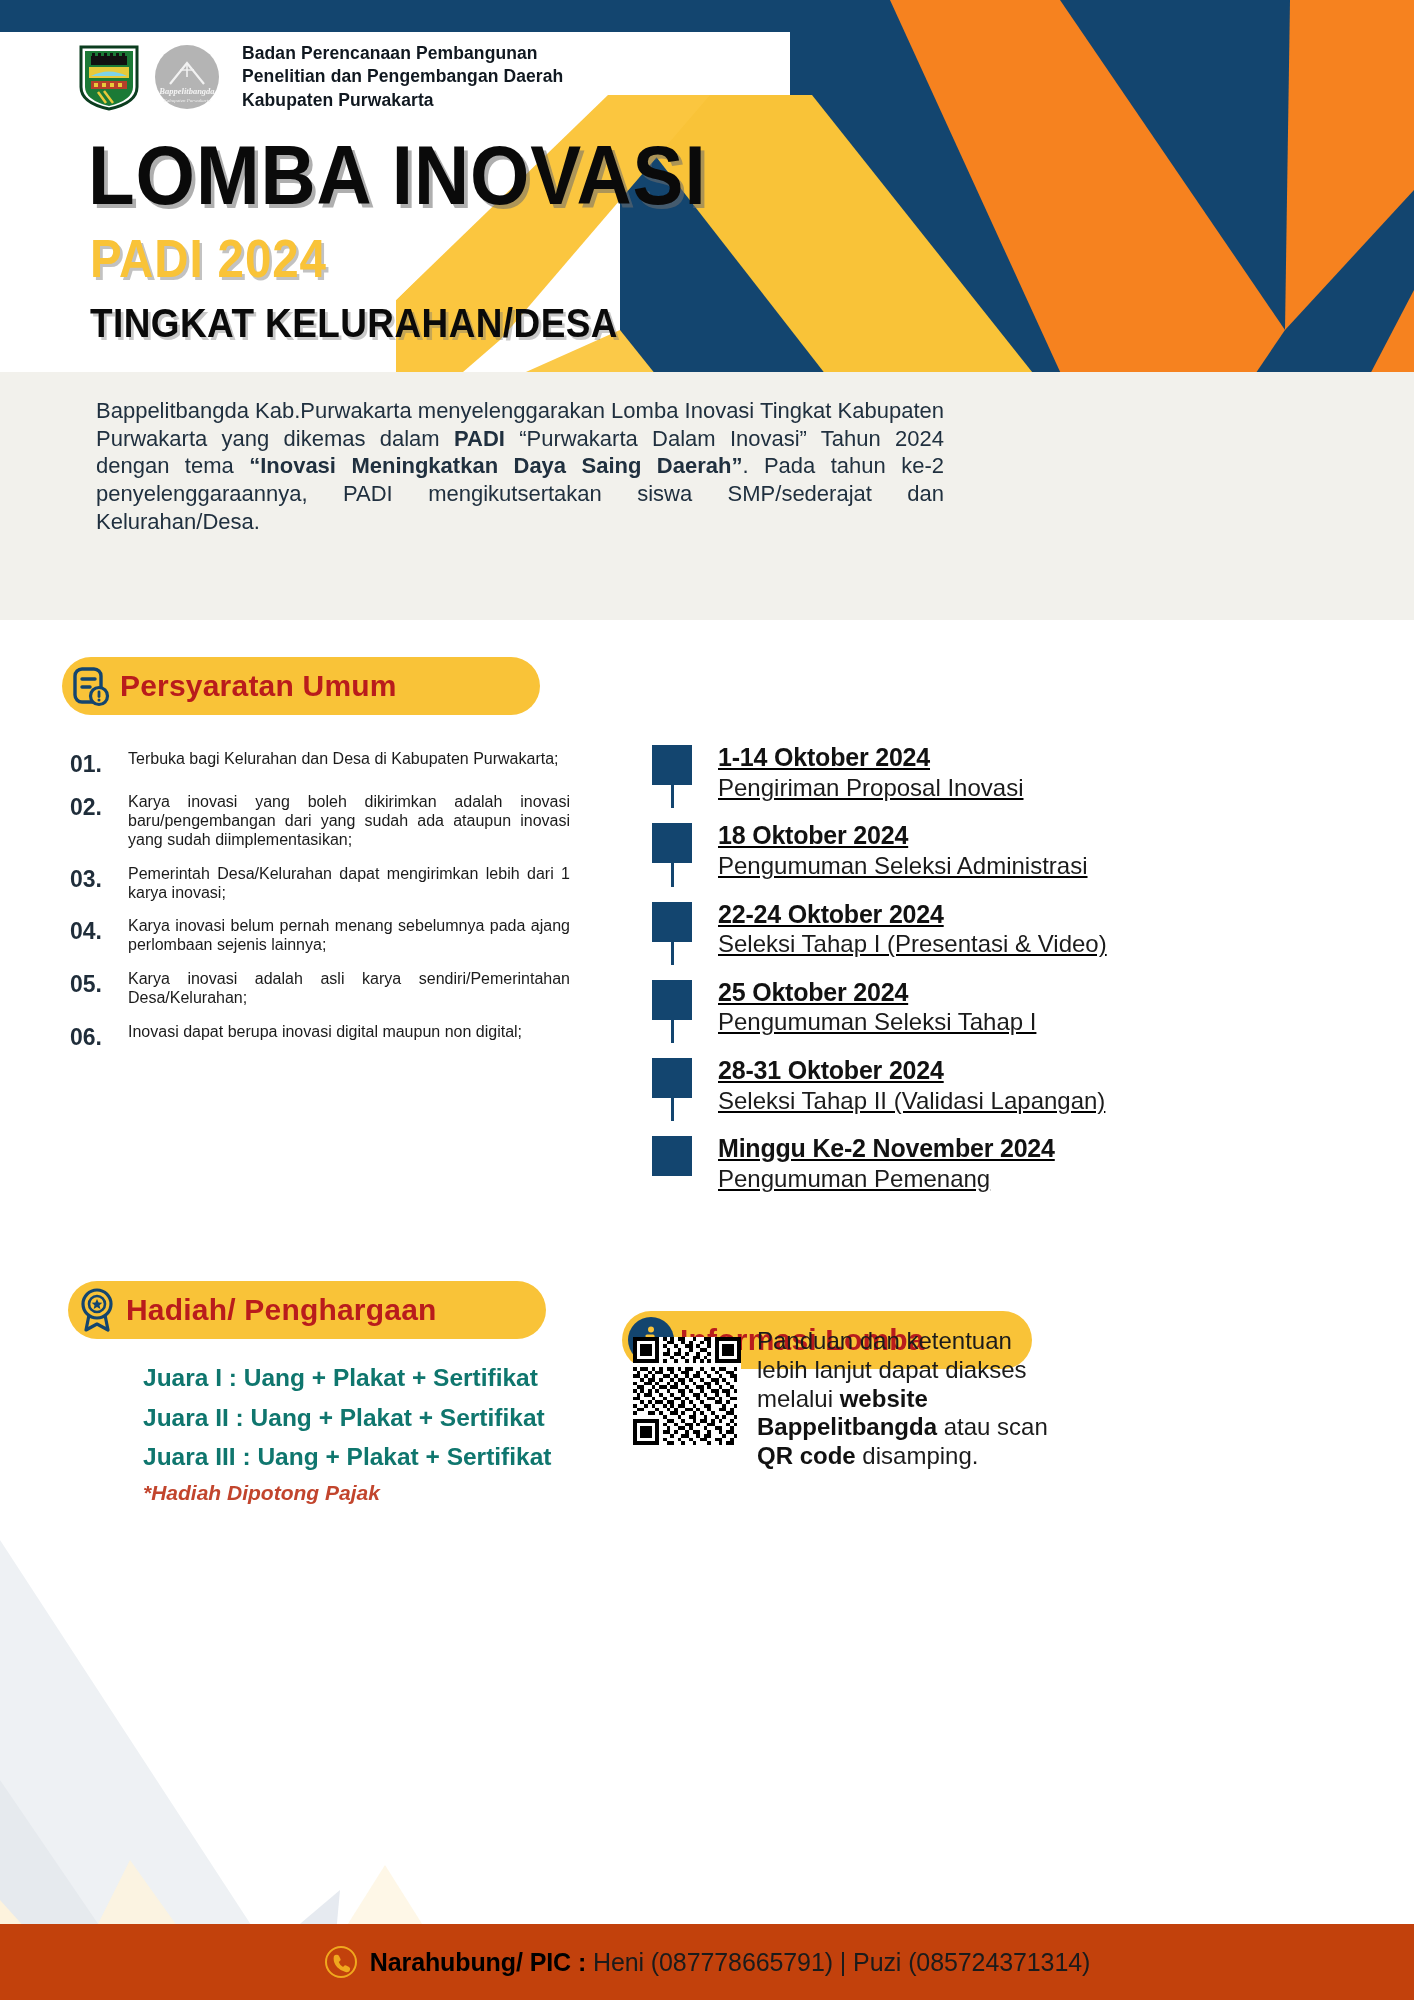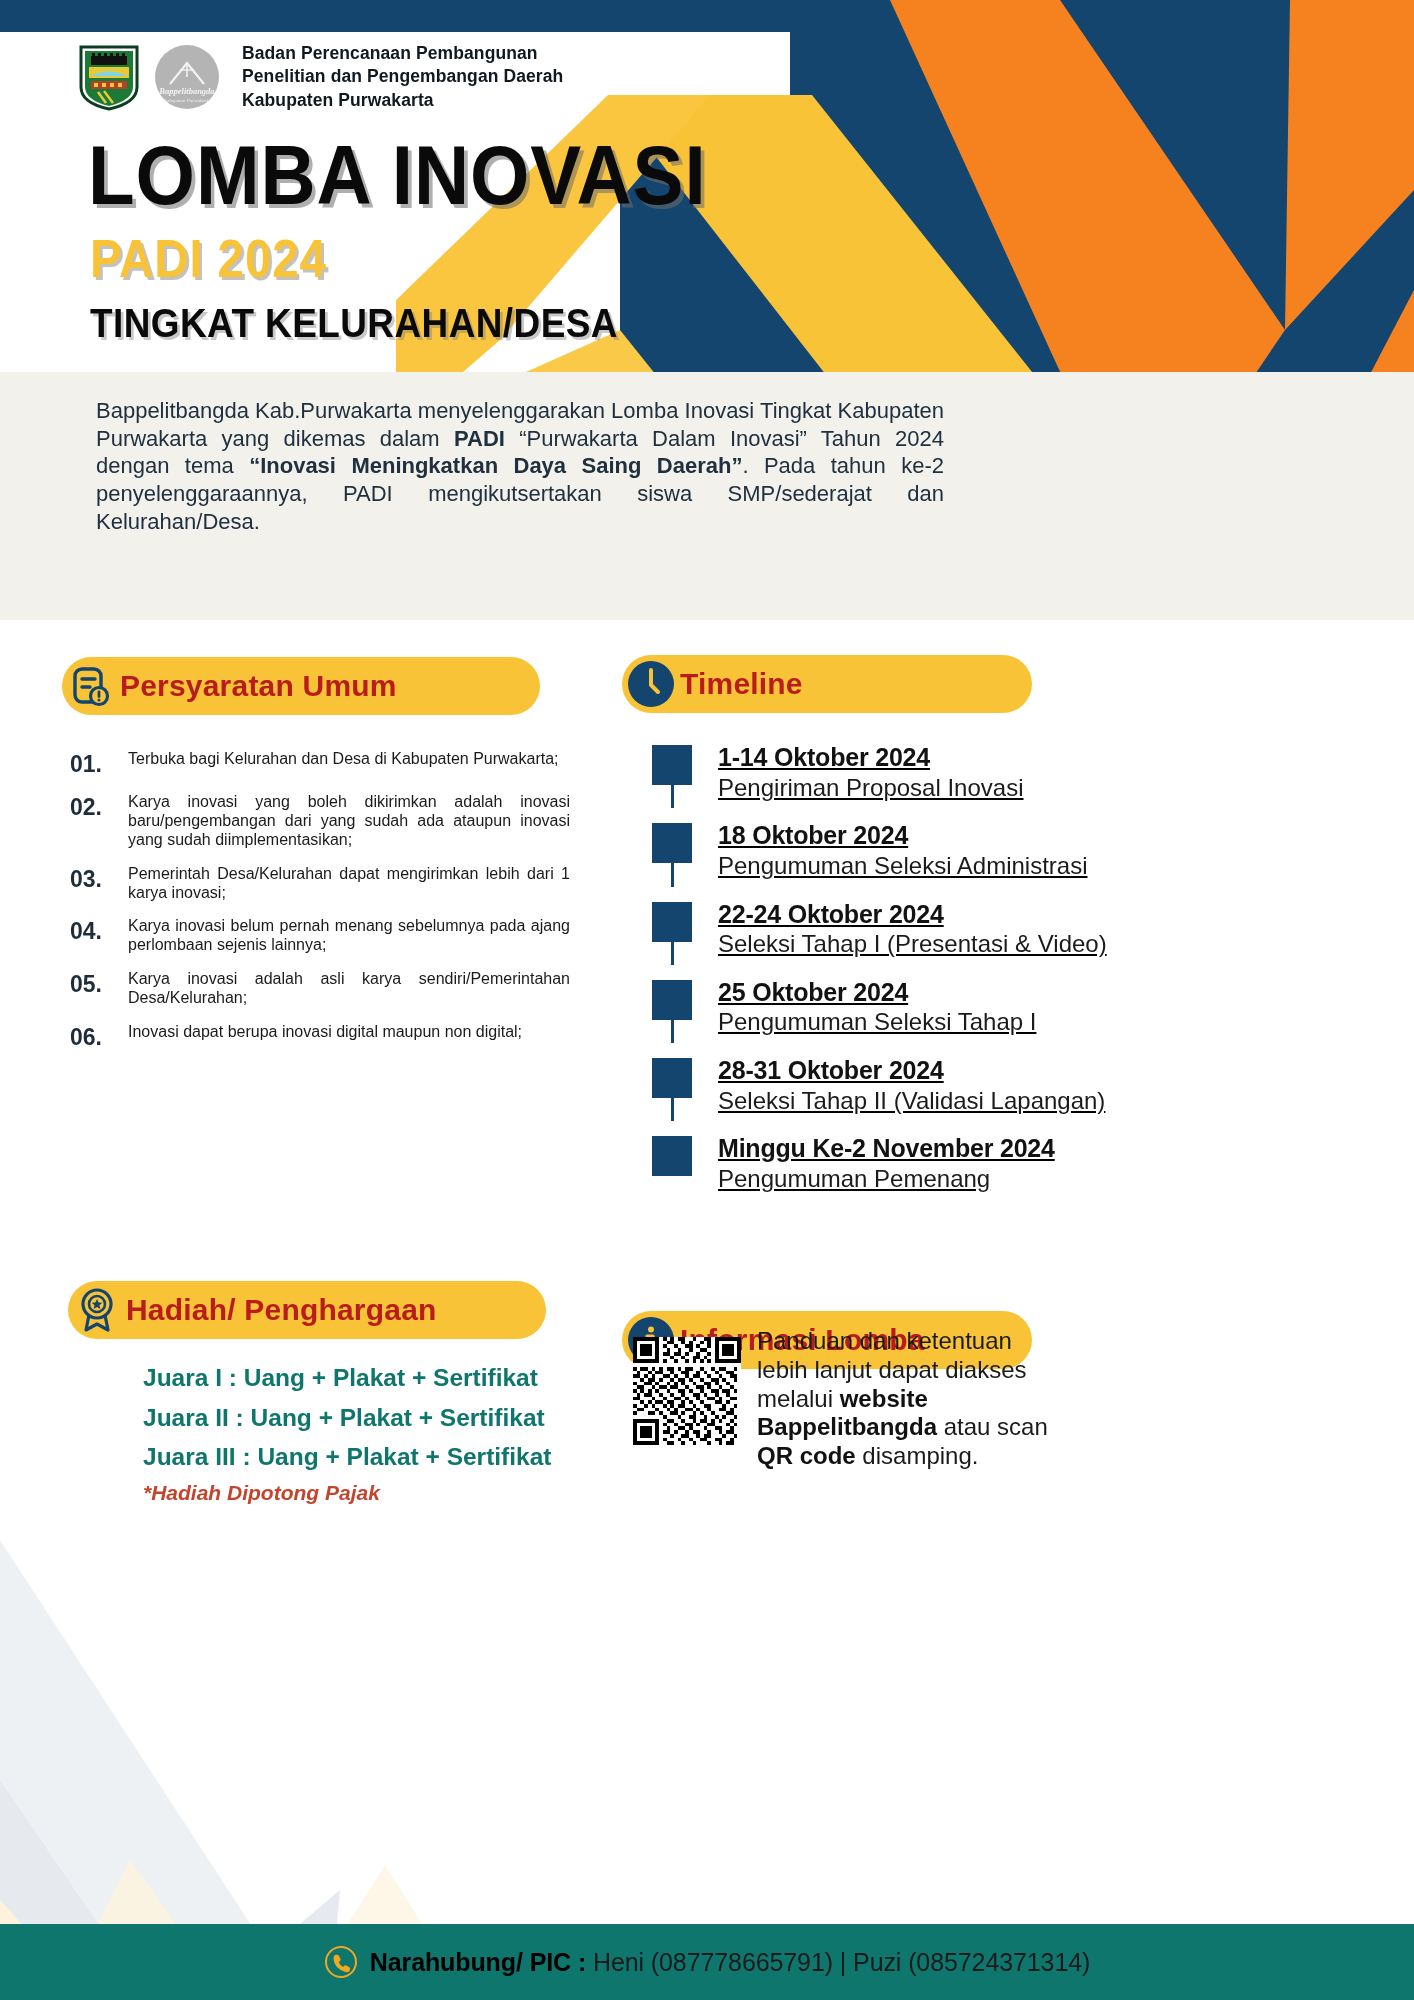--- a/index.html
+++ b/index.html
@@ -273,21 +273,21 @@
     font-weight: 300;
   }
   .info-text b { font-weight: bold; color: #111; }
 
   
   .contact-bar {
     position: absolute;
     left: 0; bottom: 0;
     width: 1414px;
     height: 76px;
-    background: #0f766e;
+    background: #c2410c;
     z-index: 6;
     display: flex;
     align-items: center;
     justify-content: center;
     gap: 12px;
   }
   .contact-text {
     font-size: 25px;
     color: #1b1b1b;
     font-family: "Liberation Sans Narrow", "Liberation Sans", sans-serif;
@@ -416,29 +416,20 @@
     <div class="req-item">
       <div class="req-num">05.</div>
       <div class="req-text">Karya inovasi adalah asli karya sendiri/Pemerintahan Desa/Kelurahan;</div>
     </div>
     <div class="req-item">
       <div class="req-num">06.</div>
       <div class="req-text">Inovasi dapat berupa inovasi digital maupun non digital;</div>
     </div>
   </div>
 
-  <div class="pill" id="pill-timeline">
-    <span class="pill-icon">
-      <svg width="52" height="52" viewBox="0 0 52 52">
-        <circle cx="26" cy="26" r="23" fill="#13456f"></circle>
-        <path d="M26 12 L26 27 L33 34" stroke="#f9c338" stroke-width="4" fill="none" stroke-linecap="round" stroke-linejoin="round"></path>
-      </svg>
-    </span>
-    <span class="pill-label">Timeline</span>
-  </div>
 
   <div class="timeline">
     <div class="tl-item">
       <div class="tl-marker">
         <span class="tl-square"></span>
         <span class="tl-line"></span>
       </div>
       <div class="tl-body">
         <div class="tl-date">1-14 Oktober 2024</div>
         <div class="tl-desc">Pengiriman Proposal Inovasi</div>

